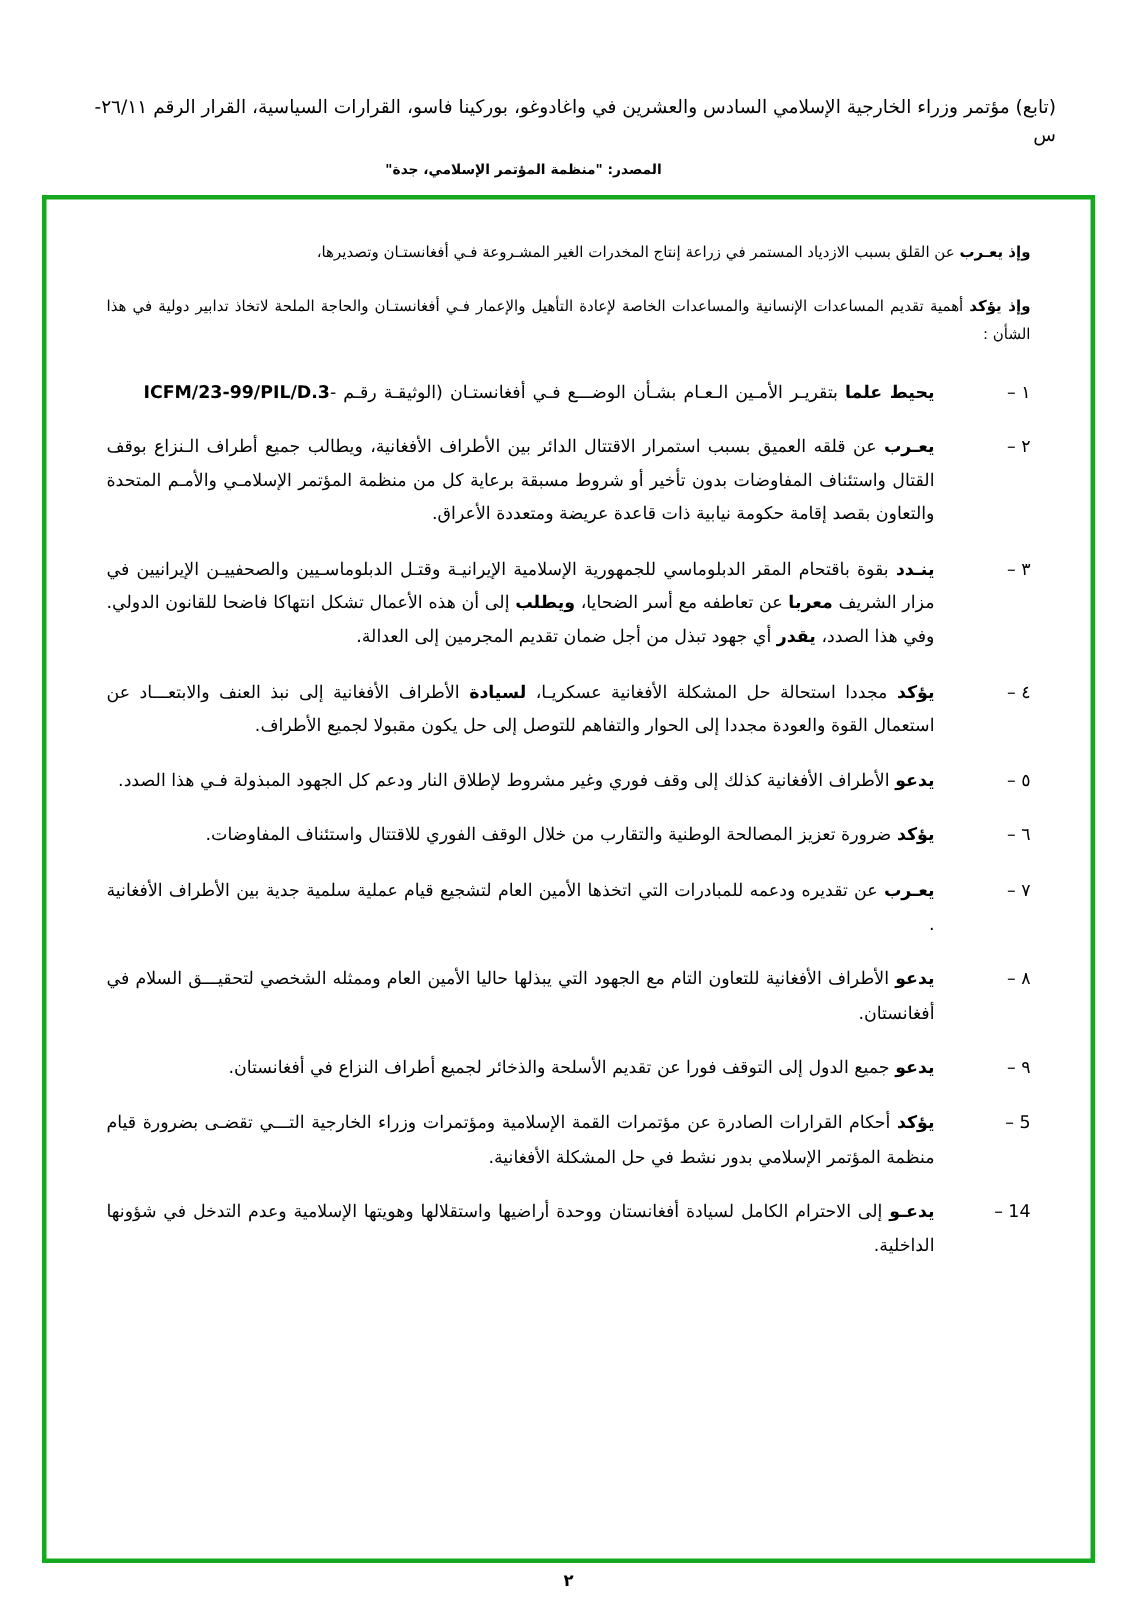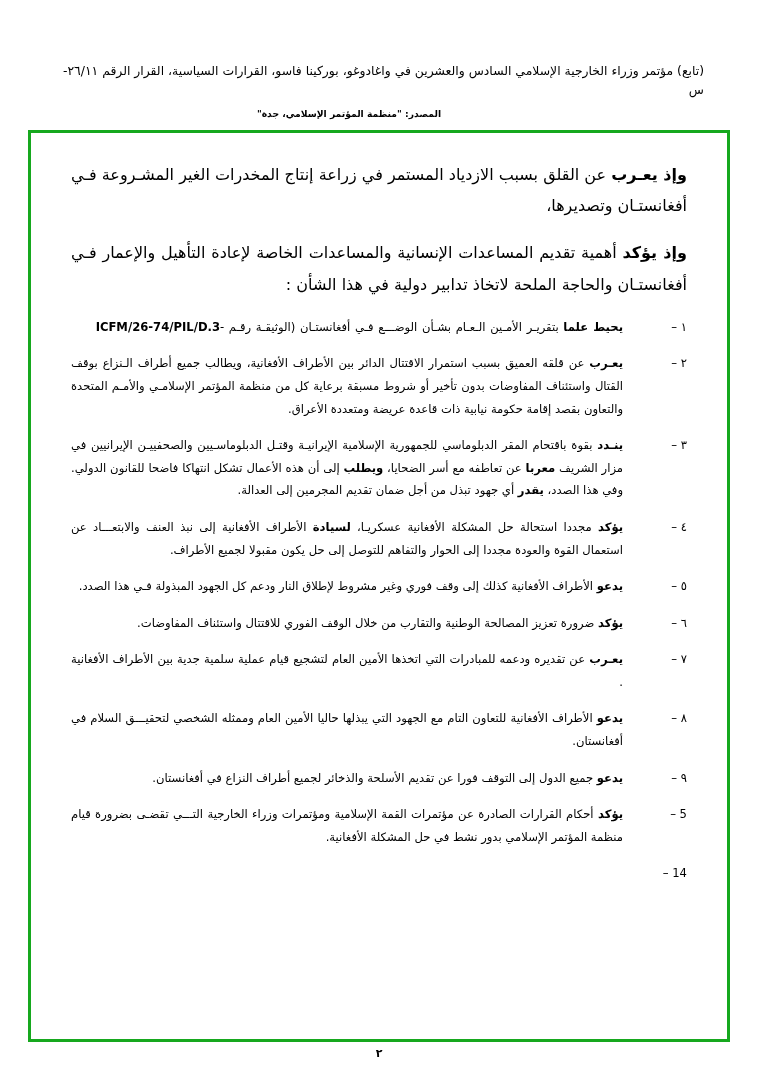--- a/index.html
+++ b/index.html
@@ -47,21 +47,21 @@
     left: 28px;
     height: 912px;
     border: 3px solid #16a81e;
     box-sizing: border-box;
     background: #ffffff;
   }
   .frame-inner {
     padding: 26px 40px 20px 40px;
   }
   .para {
-    font-size: 16px;
+    font-size: 10px;
     line-height: 1.95;
     text-align: justify;
     text-align-last: right;
     margin: 0 0 16px 0;
   }
   .para b { font-weight: bold; }
   .lead {
     font-weight: bold;
   }
   .ltr-inline {
@@ -124,21 +124,21 @@
     <div class="frame-inner">
 
       <p class="para"><b class="lead">وإذ يعـرب</b><span> عن القلق بسبب الازدياد المستمر في زراعة إنتاج المخدرات الغير المشـروعة فـي أفغانستـان وتصديرها،</span></p>
 
       <p class="para"><b class="lead">وإذ يؤكد</b><span> أهمية تقديم المساعدات الإنسانية  والمساعدات الخاصة لإعادة التأهيل والإعمار فـي أفغانستـان والحاجة الملحة لاتخاذ تدابير دولية في هذا الشأن :</span></p>
 
       <ol class="clauses">
 
         <li>
           <div class="num"><span>١</span> –</div>
-          <div class="clause-text spread"><b>يحيط علما</b><span> بتقريـر الأمـين الـعـام بشـأن الوضـــع فـي أفغانستـان (الوثيقـة رقـم -</span><span class="ltr-inline">ICFM/26-74/PIL/D.3</span></div>
+          <div class="clause-text spread"><b>يحيط علما</b><span> بتقريـر الأمـين الـعـام بشـأن الوضـــع فـي أفغانستـان (الوثيقـة رقـم -</span><span class="ltr-inline">ICFM/23-99/PIL/D.3</span></div>
         </li>
 
         <li>
           <div class="num"><span>٢</span> –</div>
           <div class="clause-text"><b>يعـرب</b><span> عن قلقه العميق بسبب استمرار الاقتتال الدائر بين الأطراف الأفغانية، ويطالب جميع أطراف الـنزاع بوقف القتال واستئناف المفاوضات بدون تأخير أو شروط مسبقة برعاية كل من منظمة المؤتمر الإسلامـي والأمـم المتحدة والتعاون بقصد إقامة حكومة نيابية ذات قاعدة عريضة ومتعددة الأعراق.</span></div>
         </li>
 
         <li>
           <div class="num"><span>٣</span> –</div>
           <div class="clause-text"><b>ينـدد</b><span> بقوة باقتحام المقر الدبلوماسي للجمهورية الإسلامية الإيرانيـة وقتـل الدبلوماسـيين والصحفييـن الإيرانيين في مزار الشريف </span><b>معربا</b><span> عن تعاطفه مع أسر الضحايا، </span><b>ويطلب</b><span> إلى أن هذه الأعمال تشكل انتهاكا فاضحا للقانون الدولي. وفي هذا الصدد، </span><b>يقدر</b><span> أي جهود تبذل من أجل ضمان تقديم المجرمين إلى العدالة.</span></div>
@@ -174,20 +174,21 @@
           <div class="clause-text"><b>يدعو</b><span> جميع الدول إلى التوقف فورا عن تقديم الأسلحة والذخائر لجميع أطراف النزاع في أفغانستان.</span></div>
         </li>
 
         <li>
           <div class="num"><span>5</span> –</div>
           <div class="clause-text"><b>يؤكد</b><span> أحكام القرارات الصادرة عن مؤتمرات القمة الإسلامية ومؤتمرات وزراء الخارجية التـــي تقضـى بضرورة قيام منظمة المؤتمر الإسلامي بدور نشط في حل المشكلة الأفغانية.</span></div>
         </li>
 
         <li>
           <div class="num"><span>14</span> –</div>
+          <div class="clause-text"><b>يدعـو</b><span> إلى الاحترام الكامل لسيادة أفغانستان ووحدة أراضيها واستقلالها وهويتها الإسلامية وعدم التدخل في شؤونها الداخلية.</span></div>
         </li>
 
       </ol>
     </div>
   </div>
 
   <div class="footer">
     <span>٢</span>
   </div>
 

